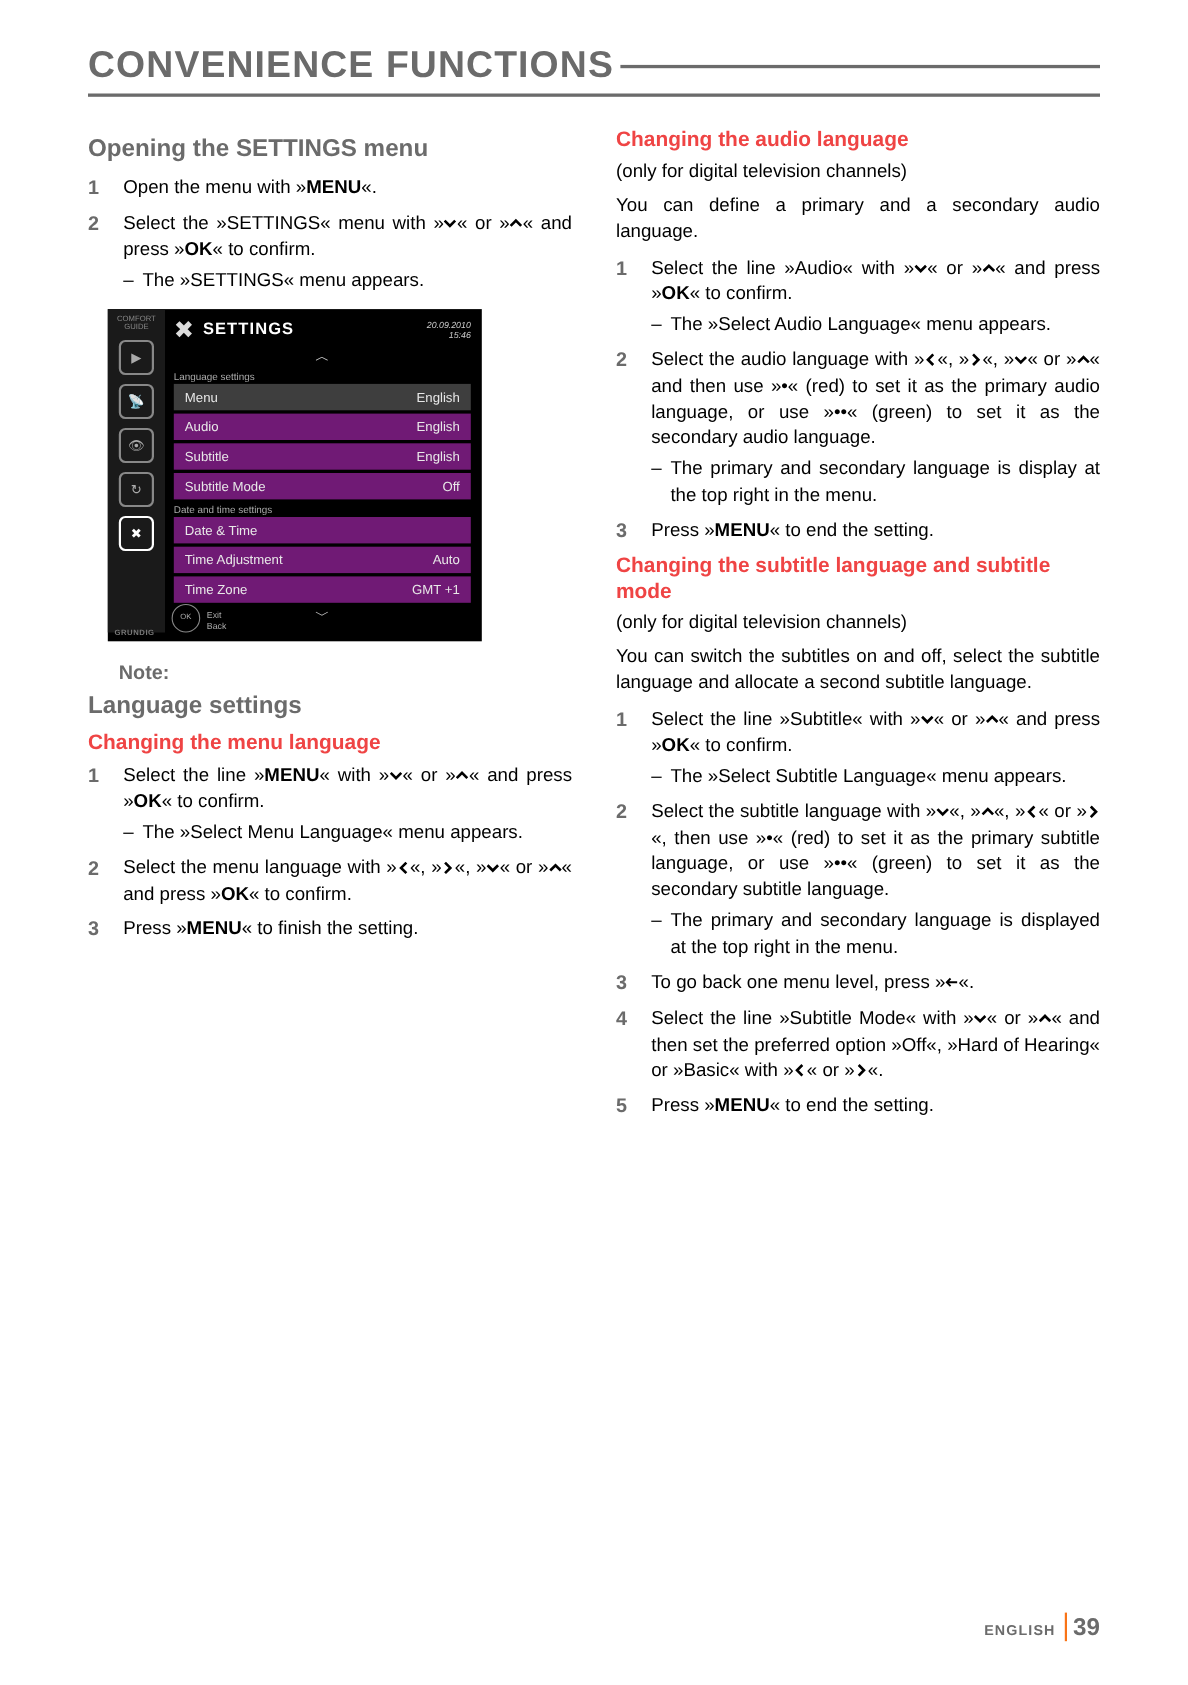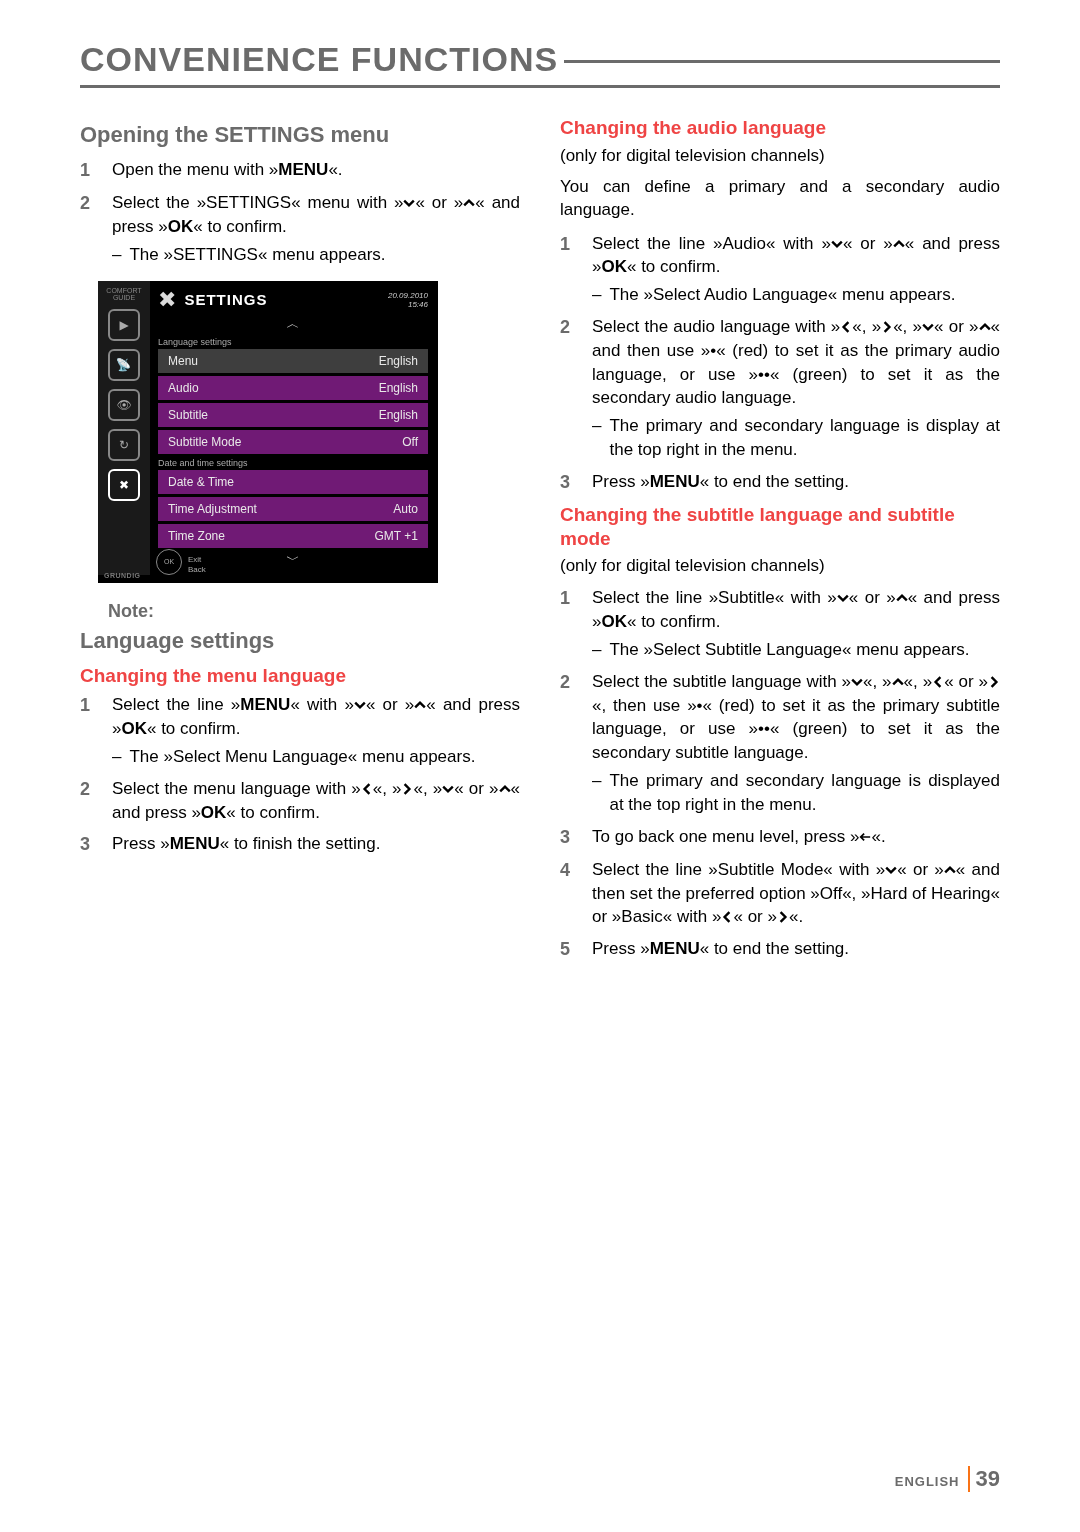--- a/index.html
+++ b/index.html
@@ -316,20 +316,21 @@
             </div></div>
         </li>
         <li>
           <span class="num">3</span>
           <div class="content">Press »<b>MENU</b>« to end the setting.</div>
         </li>
       </ol>
 
     <h3>Changing the subtitle language and subtitle mode</h3>
     <p class="sub">(only for digital television channels)</p>
+    <p class="body">You can switch the subtitles on and off, select the subtitle language and allocate a second subtitle language.</p>
     <ol id="subtitle-steps">
         <li>
           <span class="num">1</span>
           <div class="content">Select the line »Subtitle« with »<svg class="chev" viewBox="0 0 10 10">
               <path d="M1 3 L5 7 L9 3" fill="none" stroke="currentColor" stroke-width="2"></path>
             </svg>« or »<svg class="chev" viewBox="0 0 10 10">
               <path d="M1 7 L5 3 L9 7" fill="none" stroke="currentColor" stroke-width="2"></path>
             </svg>« and press »<b>OK</b>« to confirm.<div class="sublist">
               <div>
                 <span>The »Select Subtitle Language« menu appears.</span>

